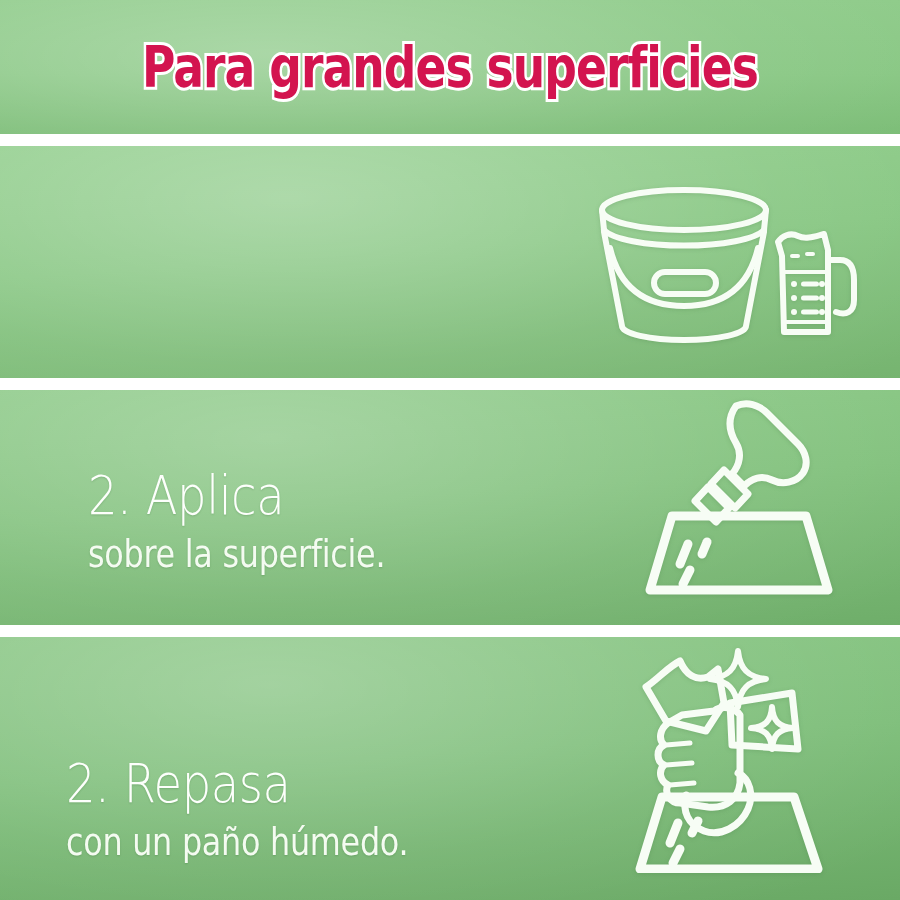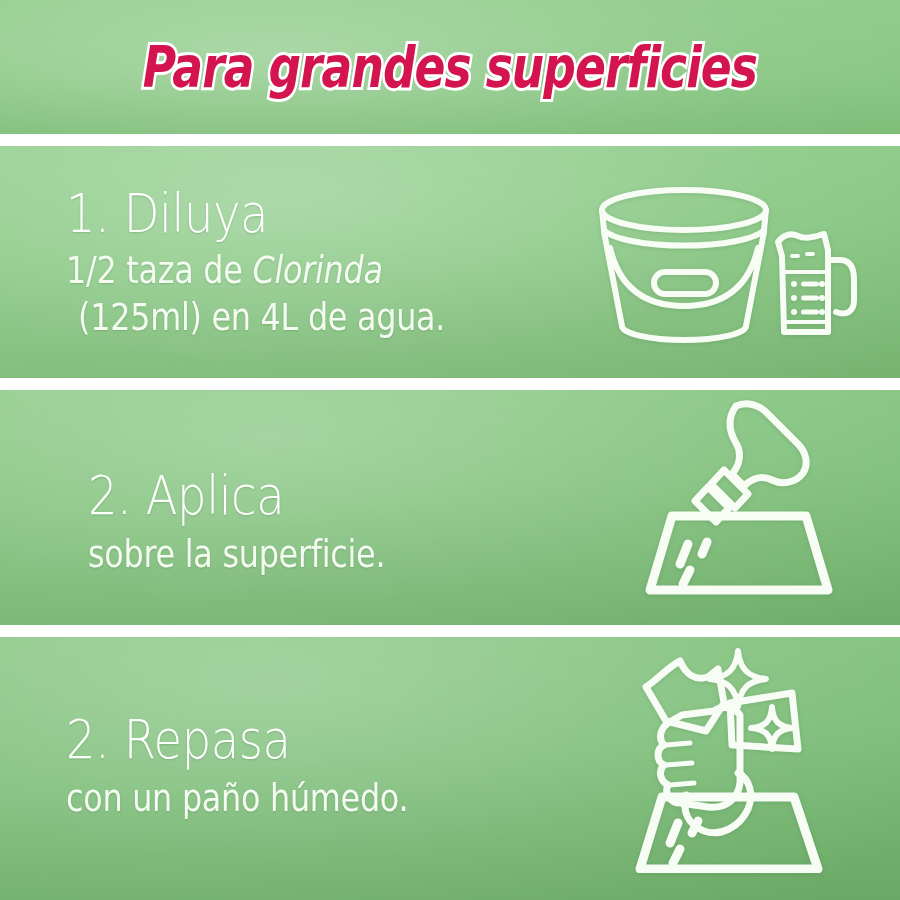--- a/index.html
+++ b/index.html
@@ -81,21 +81,20 @@
   }
 
   
   #title-wrap {
     position: absolute;
     left: 0; top: 0;
     width: 900px; height: 134px;
     display: flex;
     align-items: center;
     justify-content: center;
-    font-style: italic;
   }
   #poster-title {
     font-family: "DejaVu Sans", sans-serif;
     font-weight: bold;
     font-size: 57px;
     line-height: 1;
     letter-spacing: -1.2px;
     color: #d3144f;
     transform: scaleX(0.80);
     transform-origin: center center;
@@ -141,21 +140,21 @@
   }
   .step-sub em {
     font-style: italic;
   }
   .indent { padding-left: 14px; display: inline-block; }
 
   #step1-text { top: 186px; }
   #step1-text .step-sub { margin-top: 6px; }
   #step2-text { top: 468px; margin-left: 22px; }
   #step2-text .step-sub { margin-top: 8px; }
-  #step3-text { top: 712px; }
+  #step3-text { top: 756px; }
   #step3-text .step-sub { margin-top: 8px; }
 
   
   .step-icon {
     position: absolute;
     filter: drop-shadow(0 1px 2px rgba(45,95,45,0.18));
   }
   #icon-dilute  { left: 592px; top: 186px; }
   #icon-apply   { left: 628px; top: 398px; }
   #icon-wipe    { left: 622px; top: 645px; }
@@ -174,27 +173,20 @@
   <div id="title-wrap">
     <div id="poster-title">
       <span class="inner">Para grandes superficies</span>
     </div>
   </div>
 
   <div class="band" id="band-step1">
     <div class="band-bg"></div>
   </div>
 
-  <div class="step-text" id="step1-text">
-    <div class="step-heading">1. Diluya</div>
-    <div class="step-sub">
-      <div><span>1/2 taza de </span><em>Clorinda</em></div>
-      <div class="indent">(125ml) en 4L de agua.</div>
-    </div>
-  </div>
 
   <div class="step-icon" id="icon-dilute">
     <svg width="268" height="165" viewBox="0 0 268 165" aria-hidden="true">
 
       <ellipse class="wht" cx="92" cy="24" rx="82" ry="20" stroke-width="6"></ellipse>
 
       <path class="wht" d="M10 24 L12 44" stroke-width="6"></path>
       <path class="wht" d="M174 24 L172 44" stroke-width="6"></path>
       <path class="wht" d="M12 44 A82 20 0 0 0 172 44" stroke-width="6"></path>
 

